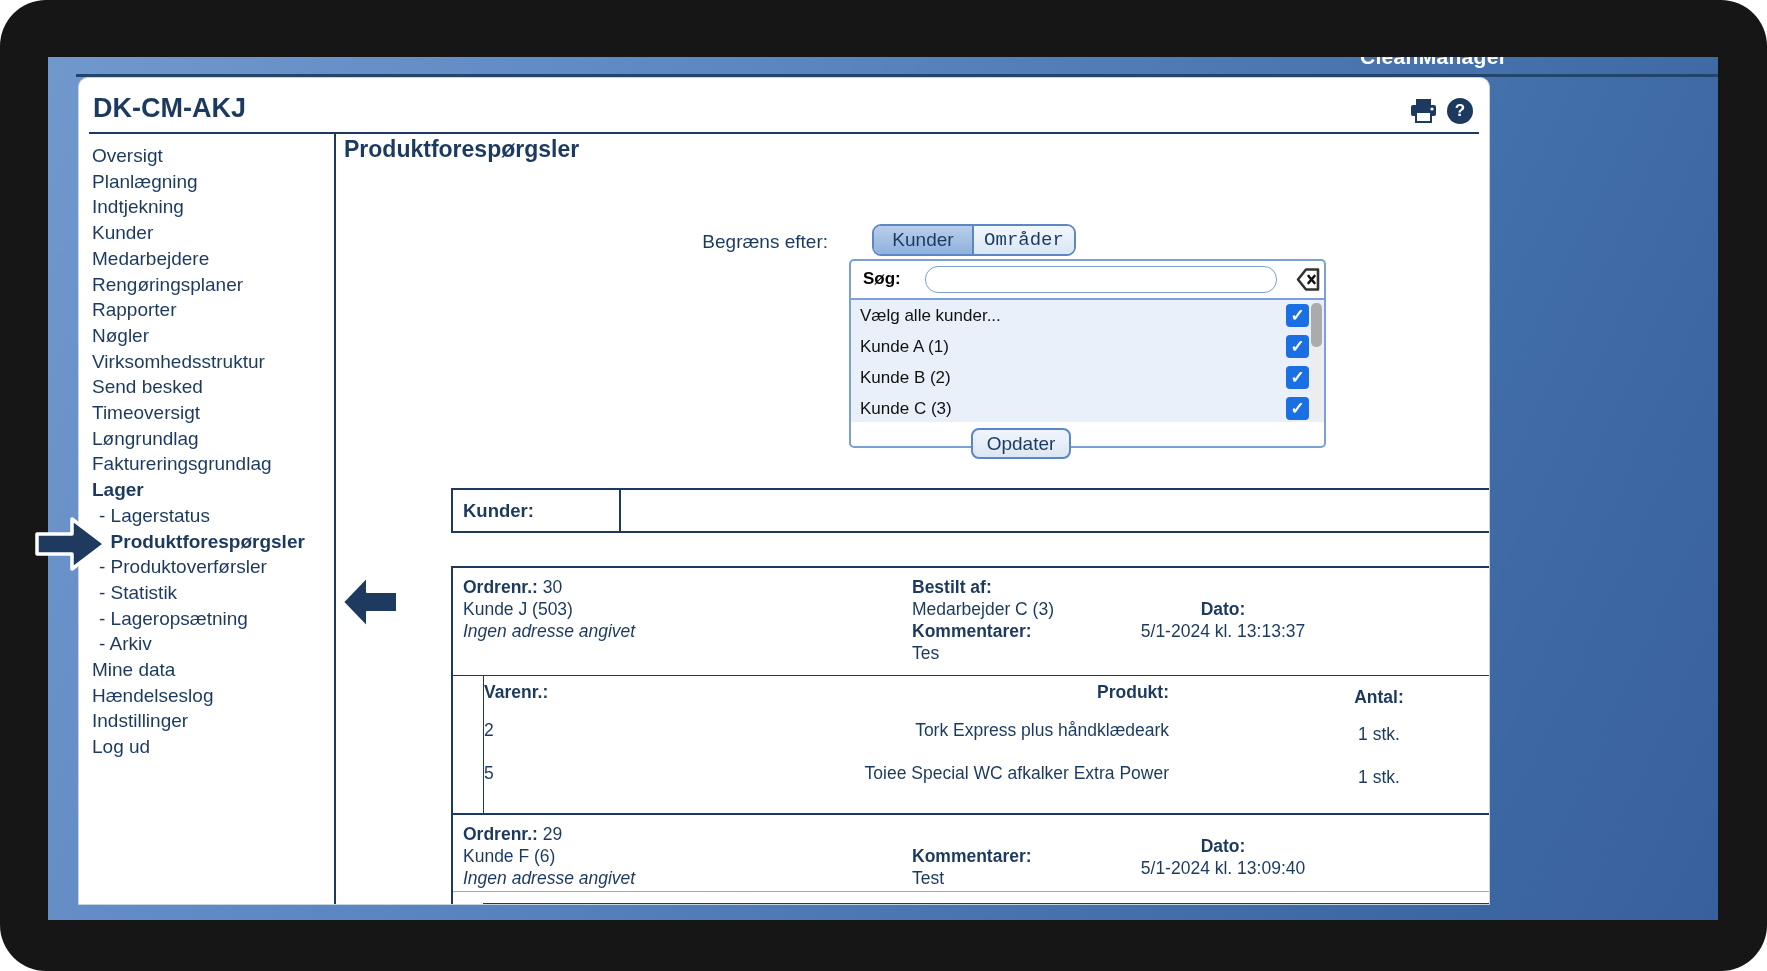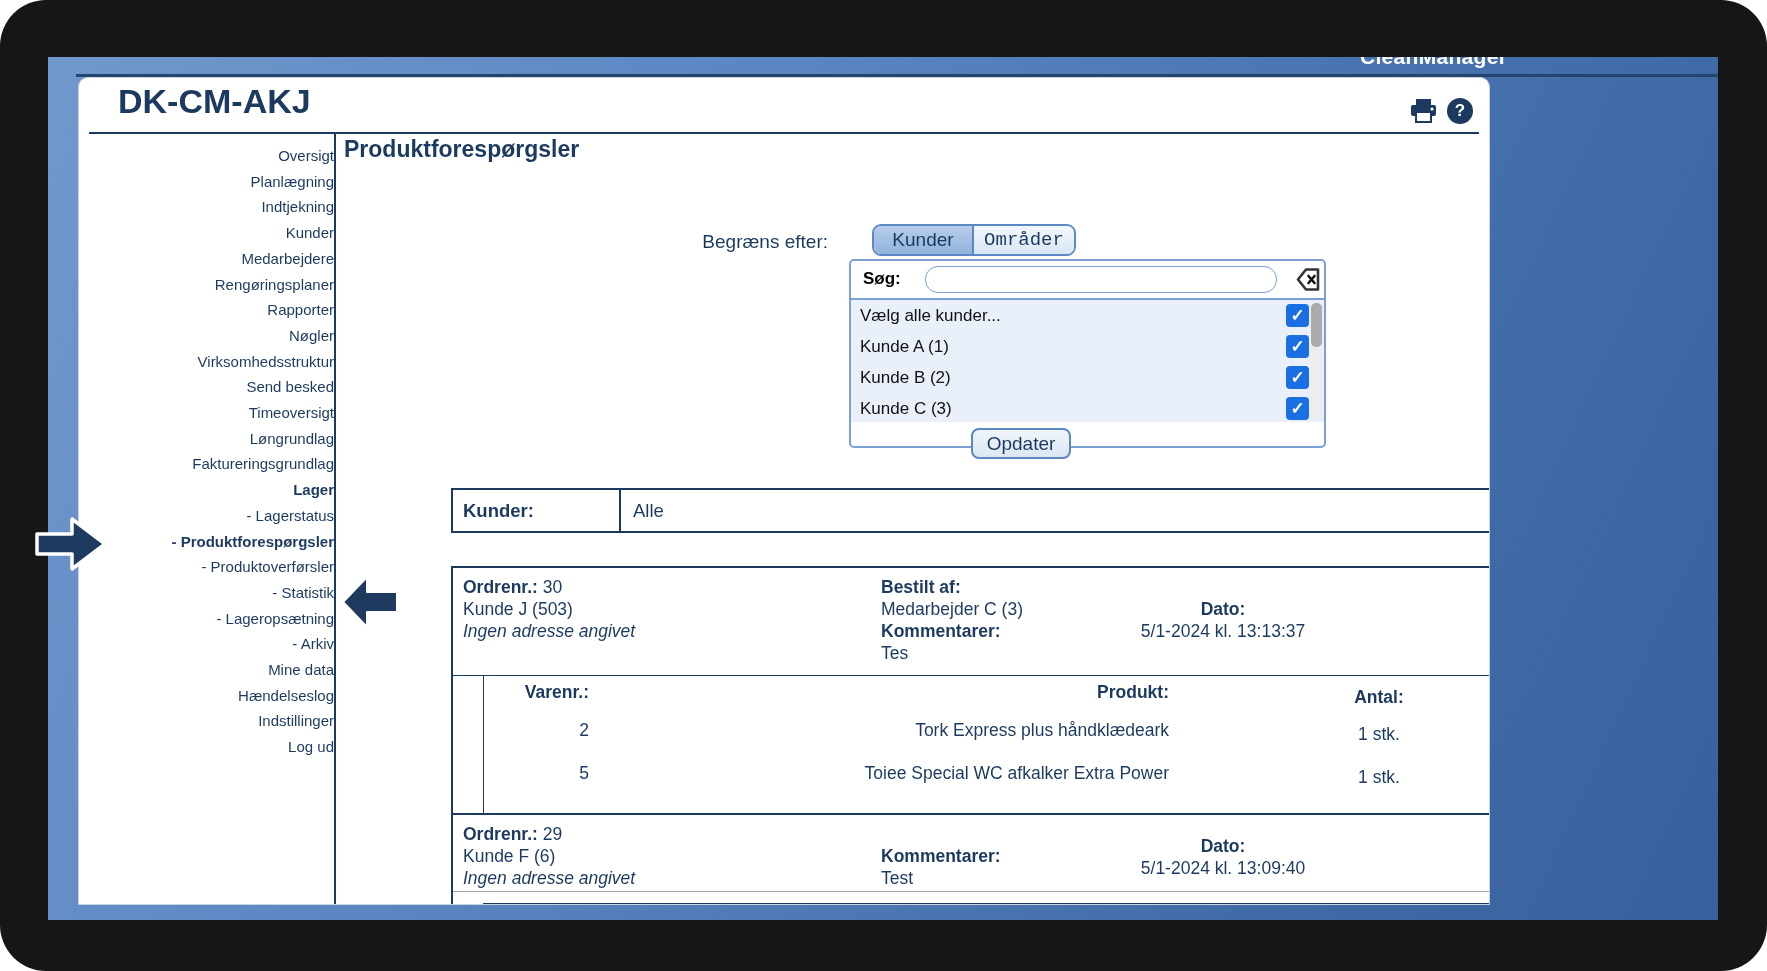--- a/index.html
+++ b/index.html
@@ -13,30 +13,30 @@
             background:linear-gradient(115deg,#7198cd 0%,#5b86c2 35%,#416da9 75%,#38609c 100%);
             overflow:hidden; }
   .brand  { position:absolute; left:1312px; top:-12px; color:#fff; font-weight:bold;
             font-size:21px; letter-spacing:.3px; }
   .chrome-line { position:absolute; left:28px; right:0; top:17px; height:3px; background:#24456b; }
 
   
   .window { position:absolute; left:30px; top:20px; width:1412px; height:828px;
             background:#fff; border-radius:10px 10px 0 0; border:1px solid #c8d4e4;
             overflow:hidden; color:#1c3a5f; }
-  .app-title { position:absolute; left:14px; top:4px; font-size:34px; font-weight:bold;margin-left:25px; }
+  .app-title { position:absolute; left:14px; top:15px; font-size:27px; font-weight:bold; }
   .header-right { position:absolute; right:16px; top:12px; display:flex; align-items:flex-start; gap:12px; }
   .hdr-icons { display:flex; gap:10px; margin-top:8px; }
   .user-info { font-style:italic; font-size:18px; line-height:22px; text-align:right; }
   .help-circle { width:26px; height:26px; border-radius:50%; background:#1c3a5f; color:#fff;
                  font-weight:bold; font-size:17px; display:flex; align-items:center; justify-content:center; }
   .header-rule { position:absolute; top:54px; left:10px; right:10px; border-top:2px solid #1c3a5f; }
 
   .body { position:absolute; top:56px; left:0; right:0; bottom:0; display:flex; }
-  .sidebar { width:255px; padding:9px 0 0 13px; font-size:15px; line-height:25.7px;text-align:right; }
+  .sidebar { width:255px; padding:9px 0 0 13px; font-size:19px; line-height:25.7px; }
   .sidebar .item { white-space:nowrap; cursor:pointer; }
   .sidebar .item.sub { padding-left:7px; }
   .sidebar .item.bold { font-weight:bold; }
   .content { flex:1; position:relative; border-left:2px solid #1c3a5f; }
 
   .page-title { position:absolute; top:2px; left:8px; font-size:23px; font-weight:bold; }
 
   
   .filter-label { position:absolute; top:97px; left:300px; width:192px; text-align:right; font-size:19px; }
   .tabs { position:absolute; top:90px; left:536px; display:flex; border:2px solid #5b87c5;
@@ -72,36 +72,36 @@
   .summary .c1 { width:168px; border-right:2px solid #1c3a5f; font-weight:bold;
                  display:flex; align-items:center; padding-left:10px; }
   .summary .c2 { flex:1; display:flex; align-items:center; padding-left:12px; }
 
   
   .card { position:absolute; left:115px; width:1140px; border:2px solid #1c3a5f; background:#fff; font-size:17.5px; line-height:22px; }
   .card.one { top:432px; height:289px; }
   .card.two { top:679px; height:200px; }
   .col { position:absolute; top:8px; }
   .col1 { left:10px; }
-  .col2 { left:428px; }
+  .col2 { left:459px; }
   .col3 { left:620px; width:300px; text-align:center; }
   .card.one .col3 { top:30px; }
   .card.two .col2 { top:30px; }
   .card.two .col3 { top:20px; }
   .italic { font-style:italic; }
   .card-divider { position:absolute; left:0; right:0; border-top:1px solid #1c3a5f; }
   .card.one .card-divider { top:107px; }
   .card.two .card-divider { top:76px; border-top-color:#9aa7b6; }
   .card.two .table-top { position:absolute; left:30px; right:0; top:88px; border-top:1px solid #1c3a5f; }
   .items-table { position:absolute; top:108px; left:30px; right:0; bottom:0;
                  border-left:1px solid #1c3a5f; }
   .items-row { display:grid; grid-template-columns:105px 1fr 420px; align-items:center; }
   .items-row.head { height:32px; font-weight:bold; }
   .items-row.data { height:43px; }
-  .items-row .c-sku { text-align:right; }
+  .items-row .c-sku { text-align:left; }
   .items-row .c-prod { padding-left:50px;text-align:right; }
   .items-row .c-qty { text-align:center;margin-top:9px; }
 
   
   .annot { position:absolute; z-index:30; }
 </style>
 </head>
 <body>
 
 <div class="canvas">
@@ -199,21 +199,20 @@
               <div class="scrollbar">
                 <div class="scroll-thumb"></div>
               </div>
             </div>
           </div>
 
           <button class="opdater">Opdater</button>
 
           <div class="summary">
             <div class="c1">Kunder:</div>
-            <div class="c2">Alle</div>
           </div>
 
           <div class="card one">
             <div class="col col1">
               <div><b>Ordrenr.:</b>
                    <span>30</span></div>
               <div>Kunde J (503)</div>
               <div class="italic">Ingen adresse angivet</div>
             </div>
             <div class="col col2">

